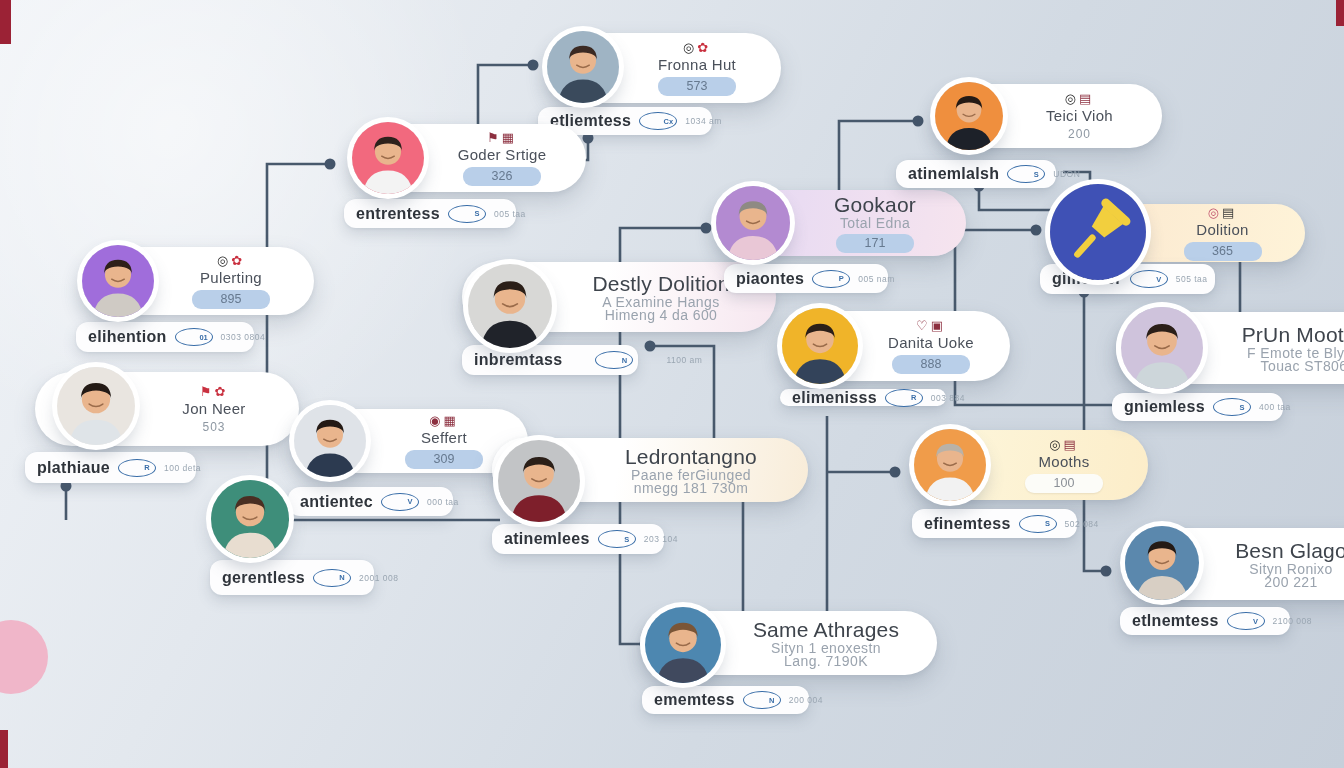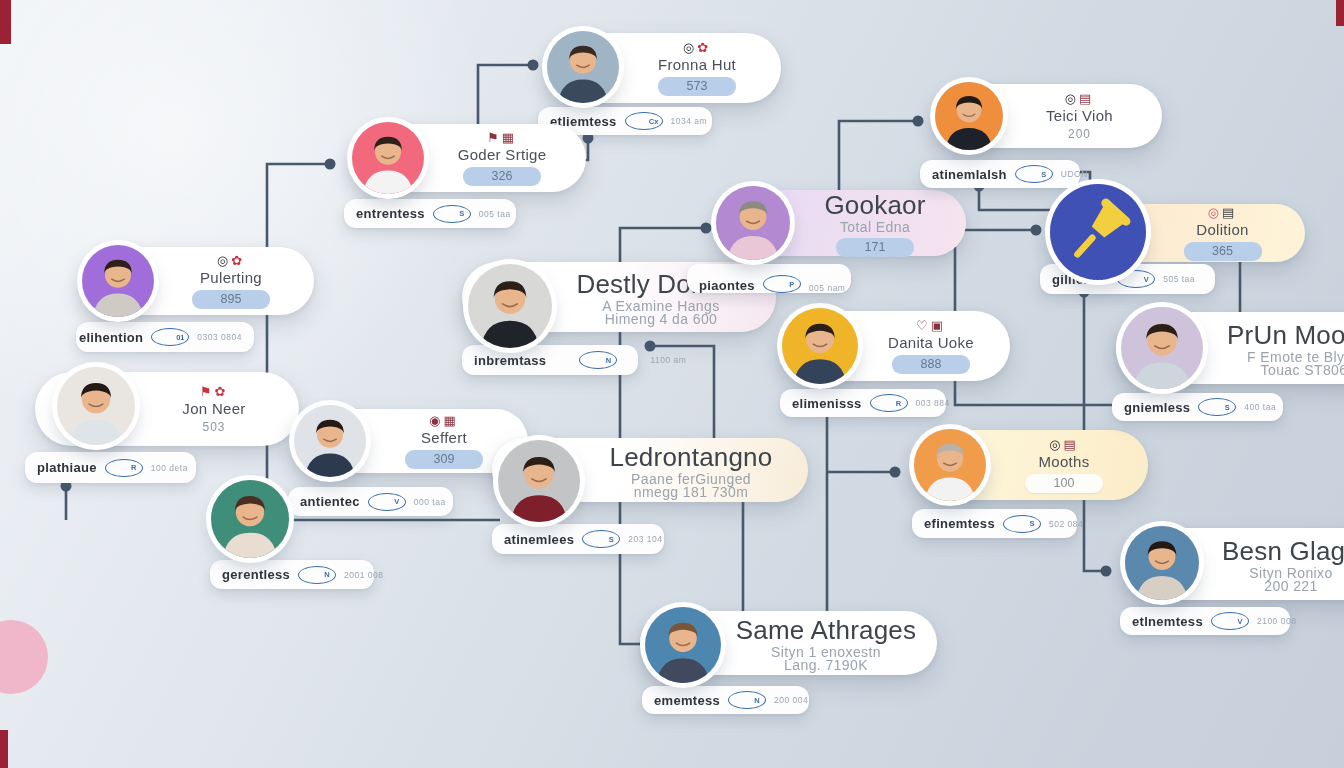--- a/index.html
+++ b/index.html
@@ -14,40 +14,40 @@
   }
   svg.wires{position:absolute;left:0;top:0;z-index:1;}
   .card{
     position:absolute;z-index:2;border-radius:999px;background:#fff;
     box-shadow:0 10px 22px rgba(90,105,125,.22), 0 2px 5px rgba(90,105,125,.12);
     display:flex;flex-direction:column;align-items:center;justify-content:center;
     text-align:center;color:#474d55;
   }
   .card .icons{font-size:13px;line-height:13px;letter-spacing:3px;margin-bottom:2px;}
   .card .title-sm{font-size:15px;color:#4a505a;letter-spacing:.3px;}
-  .card .title-lg{font-size:26px;color:#3e444c;letter-spacing:.2px;font-weight:500;}
+  .card .title-lg{font-size:21px;color:#3e444c;letter-spacing:.2px;font-weight:500;}
   .card .sub{font-size:14px;line-height:13px;color:#9aa3ae;letter-spacing:.4px;}
   .chip{
     margin-top:4px;min-width:58px;padding:2px 10px;border-radius:9px;
     background:#b9cfe9;color:#66798f;font-size:12.5px;line-height:15px;
   }
   .chip.white{background:#fcfcf8;color:#8a8f96;box-shadow:0 1px 2px rgba(0,0,0,.08);}
   .badge-plain{margin-top:3px;font-size:12px;color:#8d97a2;letter-spacing:1px;}
   .avatar{
     position:absolute;z-index:3;border-radius:50%;
     box-shadow:0 0 0 5px #fff, 0 10px 18px rgba(80,95,115,.30);
     overflow:hidden;
   }
   .avatar svg{display:block;width:100%;height:100%;}
   .pill{
     position:absolute;z-index:2;border-radius:12px;background:#fdfdfe;
     box-shadow:0 6px 14px rgba(90,105,125,.20), 0 1px 3px rgba(90,105,125,.10);
     display:flex;align-items:center;gap:8px;padding:0 12px;
   }
-  .pill .plabel{font-size:13px;font-weight:bold;color:#2f343b;letter-spacing:.3px;white-space:nowrap;}
+  .pill .plabel{font-size:16px;font-weight:bold;color:#2f343b;letter-spacing:.3px;white-space:nowrap;}
   .pill .picon{
     flex:0 0 auto;width:16px;height:16px;border-radius:50%;border:1.6px solid #3a6ea8;color:#3a6ea8;
     font-size:7.5px;font-weight:bold;display:flex;align-items:center;justify-content:center;padding-left:20px;
   }
   .pill .pmeta{font-size:8.5px;color:#9aa6b2;letter-spacing:.5px;white-space:nowrap;}
   .corner{position:absolute;background:#9b2235;z-index:4;}
   .blob{position:absolute;border-radius:50%;z-index:1;}
 </style>
 </head>
 <body>
@@ -140,21 +140,21 @@
       </div>
       <div class="avatar" style="left: 82px; top: 245px; width: 72px; height: 72px;">
         <svg viewBox="0 0 80 80">
     <rect width="80" height="80" fill="#a06ddb"></rect>
     <path d="M12 82 Q15 54 40 54 Q65 54 68 82 Z" fill="#cfcac4"></path>
     <circle cx="40" cy="33" r="14.5" fill="#e9b58d"></circle>
     <path d="M24.5 33 Q24.5 16.5 40 16.5 Q55.5 16.5 55.5 33 Q55.5 25 40 24 Q24.5 25 24.5 33 Z" fill="#2e2019"></path>
     <path d="M33 38 Q40 43 47 38" stroke="#9a6b4a" stroke-width="1.6" fill="none" stroke-linecap="round"></path>
   </svg>
       </div>
-      <div class="pill" style="left: 76px; top: 322px; width: 154px; height: 30px; justify-content: flex-end;">
+      <div class="pill" style="left: 76px; top: 322px; width: 154px; height: 30px;">
         <span class="plabel">elihention</span>
         <span class="picon">01</span>
         <span class="pmeta">0303 0804</span>
       </div>
       <div class="card" style="left: 35px; top: 372px; width: 170px; height: 74px; padding-left: 94px; background: rgb(255, 255, 255);">
         <div class="icons"><span style="color: rgb(201, 48, 63);">⚑</span><span style="color: rgb(201, 48, 63);">✿</span></div>
         <div class="title-sm">Jon Neer</div>
         <div class="badge-plain">503</div>
       </div>
       <div class="avatar" style="left: 57px; top: 367px; width: 78px; height: 78px;">
@@ -192,21 +192,21 @@
       </div>
       <div class="avatar" style="left: 211px; top: 480px; width: 78px; height: 78px;">
         <svg viewBox="0 0 80 80">
     <rect width="80" height="80" fill="#3e8e7a"></rect>
     <path d="M12 82 Q15 54 40 54 Q65 54 68 82 Z" fill="#e8ddd0"></path>
     <circle cx="40" cy="33" r="14.5" fill="#e9b58d"></circle>
     <path d="M24.5 33 Q24.5 16.5 40 16.5 Q55.5 16.5 55.5 33 Q55.5 25 40 24 Q24.5 25 24.5 33 Z" fill="#4a2f22"></path>
     <path d="M33 38 Q40 43 47 38" stroke="#9a6b4a" stroke-width="1.6" fill="none" stroke-linecap="round"></path>
   </svg>
       </div>
-      <div class="pill" style="left: 210px; top: 560px; width: 140px; height: 29px;">
+      <div class="pill" style="left: 210px; top: 560px; width: 140px; height: 35px;">
         <span class="plabel">gerentless</span>
         <span class="picon">N</span>
         <span class="pmeta">2001 008</span>
       </div>
       <div class="card" style="left: 462px; top: 262px; width: 230px; height: 70px; padding-left: 84px; background: linear-gradient(100deg, rgb(255, 255, 255) 45%, rgb(246, 230, 239) 100%);">
         <div class="title-lg">Destly Dolition</div>
         <div class="sub">A Examine Hangs</div>
         <div class="sub">Himeng 4 da 600</div>
       </div>
       <div class="avatar" style="left: 468px; top: 264px; width: 84px; height: 84px;">
@@ -268,40 +268,40 @@
       </div>
       <div class="avatar" style="left: 716px; top: 186px; width: 74px; height: 74px;">
         <svg viewBox="0 0 80 80">
     <rect width="80" height="80" fill="#b38ad1"></rect>
     <path d="M12 82 Q15 54 40 54 Q65 54 68 82 Z" fill="#e9c7d6"></path>
     <circle cx="40" cy="33" r="14.5" fill="#e9b58d"></circle>
     <path d="M24.5 33 Q24.5 16.5 40 16.5 Q55.5 16.5 55.5 33 Q55.5 25 40 24 Q24.5 25 24.5 33 Z" fill="#8e8a83"></path>
     <path d="M33 38 Q40 43 47 38" stroke="#9a6b4a" stroke-width="1.6" fill="none" stroke-linecap="round"></path>
   </svg>
       </div>
-      <div class="pill" style="left: 687px; top: 264px; width: 140px; height: 29px; align-items: flex-end;">
+      <div class="pill" style="left: 724px; top: 264px; width: 140px; height: 29px;">
         <span class="plabel">piaontes</span>
         <span class="picon">P</span>
         <span class="pmeta">005 nam</span>
       </div>
       <div class="card" style="left: 782px; top: 311px; width: 158px; height: 70px; padding-left: 70px; background: rgb(255, 255, 255);">
         <div class="icons"><span style="color: rgb(140, 47, 63);">♡</span><span style="color: rgb(140, 47, 63);">▣</span></div>
         <div class="title-sm">Danita Uoke</div>
         <div class="chip">888</div>
       </div>
       <div class="avatar" style="left: 782px; top: 308px; width: 76px; height: 76px;">
         <svg viewBox="0 0 80 80">
     <rect width="80" height="80" fill="#f0b429"></rect>
     <path d="M12 82 Q15 54 40 54 Q65 54 68 82 Z" fill="#33435a"></path>
     <circle cx="40" cy="33" r="14.5" fill="#e9b58d"></circle>
     <path d="M24.5 33 Q24.5 16.5 40 16.5 Q55.5 16.5 55.5 33 Q55.5 25 40 24 Q24.5 25 24.5 33 Z" fill="#2b1f18"></path>
     <path d="M33 38 Q40 43 47 38" stroke="#9a6b4a" stroke-width="1.6" fill="none" stroke-linecap="round"></path>
   </svg>
       </div>
-      <div class="pill" style="left: 780px; top: 389px; width: 142px; height: 28px;">
+      <div class="pill" style="left: 780px; top: 389px; width: 142px; height: 17px;">
         <span class="plabel">elimenisss</span>
         <span class="picon">R</span>
         <span class="pmeta">003 884</span>
       </div>
       <div class="card" style="left: 914px; top: 430px; width: 168px; height: 70px; padding-left: 66px; background: linear-gradient(100deg, rgb(253, 247, 221) 0%, rgb(252, 237, 201) 100%);">
         <div class="icons"><span style="color: rgb(43, 43, 43);">◎</span><span style="color: rgb(140, 47, 63);">▤</span></div>
         <div class="title-sm">Mooths</div>
         <div class="chip white">100</div>
       </div>
       <div class="avatar" style="left: 914px; top: 429px; width: 72px; height: 72px;">
@@ -325,21 +325,21 @@
       </div>
       <div class="avatar" style="left: 935px; top: 82px; width: 68px; height: 68px;">
         <svg viewBox="0 0 80 80">
     <rect width="80" height="80" fill="#ef8f3e"></rect>
     <path d="M12 82 Q15 54 40 54 Q65 54 68 82 Z" fill="#1d2129"></path>
     <circle cx="40" cy="33" r="14.5" fill="#e9b58d"></circle>
     <path d="M24.5 33 Q24.5 16.5 40 16.5 Q55.5 16.5 55.5 33 Q55.5 25 40 24 Q24.5 25 24.5 33 Z" fill="#241a15"></path>
     <path d="M33 38 Q40 43 47 38" stroke="#9a6b4a" stroke-width="1.6" fill="none" stroke-linecap="round"></path>
   </svg>
       </div>
-      <div class="pill" style="left: 920px; top: 160px; width: 136px; height: 28px;">
+      <div class="pill" style="left: 896px; top: 160px; width: 136px; height: 28px;">
         <span class="plabel">atinemlalsh</span>
         <span class="picon">S</span>
         <span class="pmeta">UDON</span>
       </div>
       <div class="card" style="left: 1050px; top: 204px; width: 165px; height: 58px; padding-left: 90px; background: linear-gradient(100deg, rgb(251, 231, 207) 0%, rgb(254, 243, 216) 100%);">
         <div class="icons"><span style="color: rgb(194, 86, 111);">◎</span><span style="color: rgb(58, 58, 58);">▤</span></div>
         <div class="title-sm">Dolition</div>
         <div class="chip">365</div>
       </div>
       <div class="avatar" style="left: 1050px; top: 184px; width: 96px; height: 96px;">

